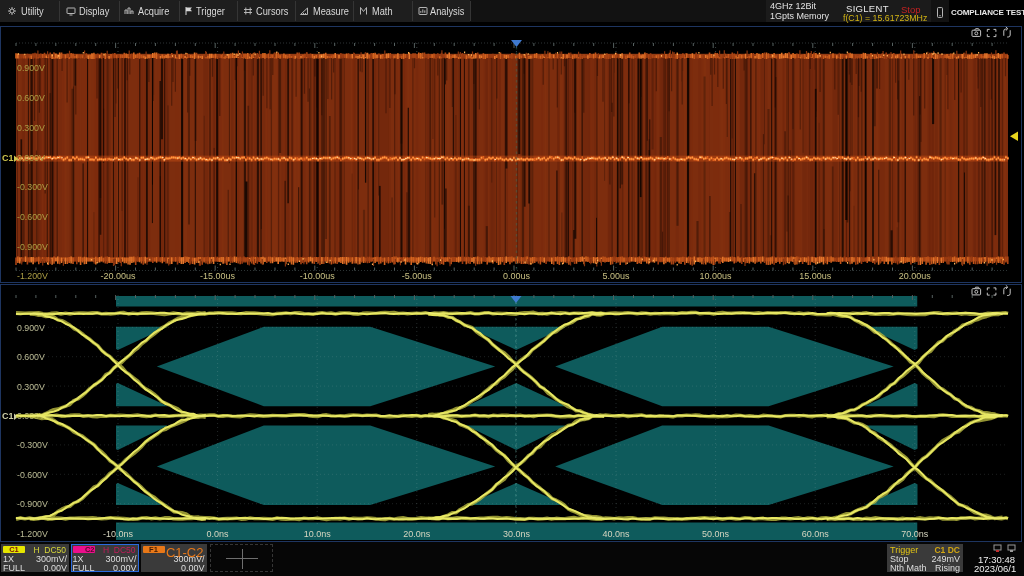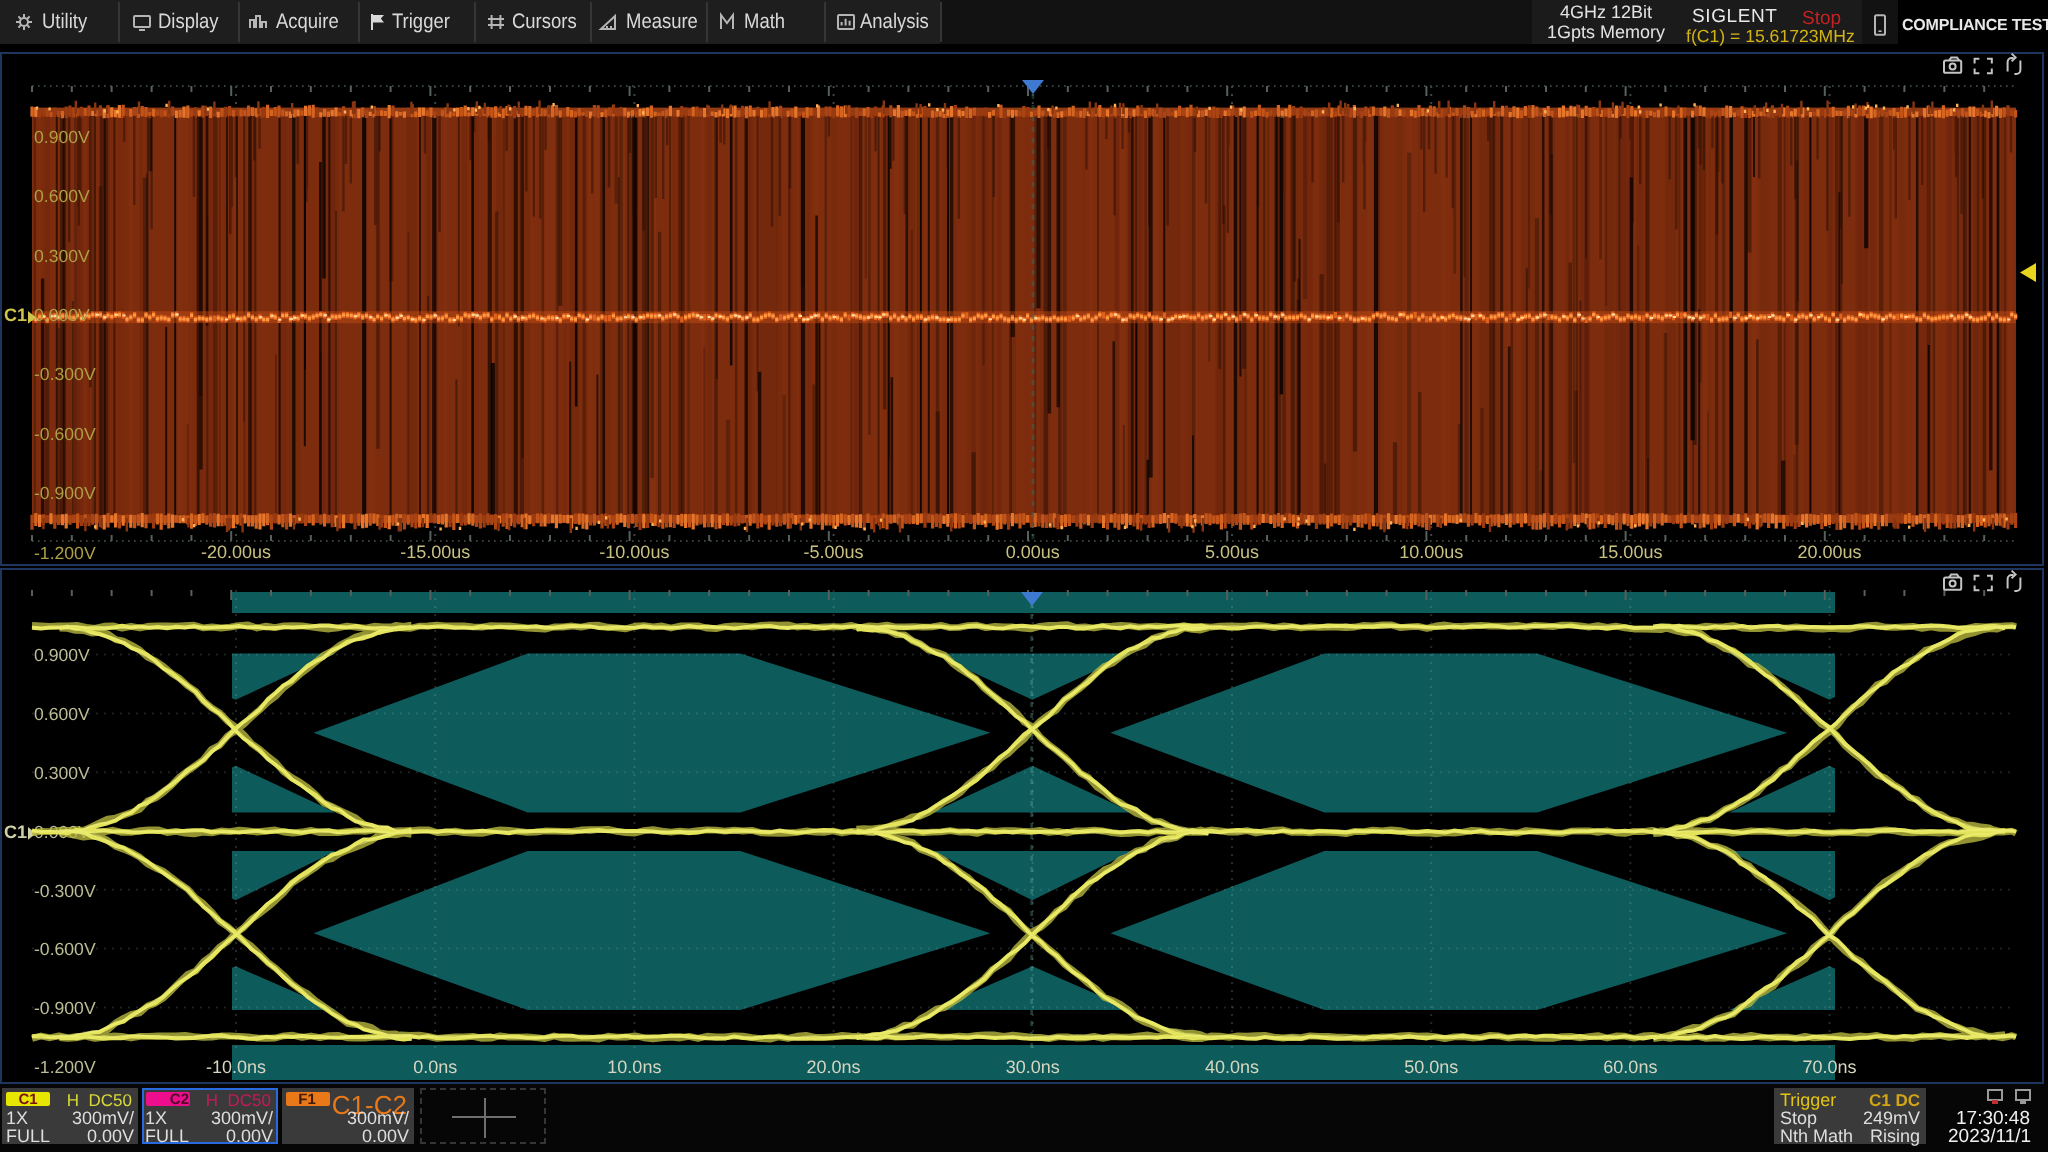--- a/index.html
+++ b/index.html
@@ -48,21 +48,21 @@
 <div style="position:absolute;left:313px;top:5px;font-size:10.5px;color:#d9d9d9;transform:scaleX(0.88);transform-origin:left center">Measure</div>
 <svg width="10" height="10" viewBox="0 0 10 10" style="position:absolute;left:359px;top:6px">
         <path d="M1.5 8.5v-7l3 4 3-4v7" fill="none" stroke="#b5b5b5"></path>
       </svg>
 <div style="position:absolute;left:372px;top:5px;font-size:10.5px;color:#d9d9d9;transform:scaleX(0.88);transform-origin:left center">Math</div>
 <svg width="10" height="10" viewBox="0 0 10 10" style="position:absolute;left:418px;top:6px">
         <rect x="1" y="1.5" width="8" height="7" rx="0.5" fill="none" stroke="#b5b5b5"></rect>
         <path d="M2.8 6.8V5M4.8 6.8V3.4M6.8 6.8V4.4" stroke="#b5b5b5"></path>
       </svg>
 <div style="position:absolute;left:430px;top:5px;font-size:10.5px;color:#d9d9d9;transform:scaleX(0.88);transform-origin:left center">Analysis</div>
-<div style="position:absolute;left:770px;top:2px;width:66px;text-align:center;font-size:9px;color:#e3e3e3;line-height:9.5px;white-space:nowrap">4GHz 12Bit<br>1Gpts Memory</div>
+<div style="position:absolute;left:770px;top:2px;width:66px;text-align:left;font-size:9px;color:#e3e3e3;line-height:9.5px;white-space:nowrap">4GHz 12Bit<br>1Gpts Memory</div>
 <div style="position:absolute;left:846px;top:3px;font-size:9.5px;font-weight:normal;color:#e8e8e8;letter-spacing:0.3px">SIGLENT</div>
 <div style="position:absolute;left:901px;top:3.5px;font-size:9.5px;color:#c42222">Stop</div>
 <div style="position:absolute;left:843px;top:12.5px;font-size:8.8px;color:#d3b414">f(C1) = 15.61723MHz</div>
 <svg width="8" height="11" viewBox="0 0 8 11" style="position:absolute;left:936px;top:7px">
         <rect x="1.5" y="0.6" width="5" height="9.8" rx="0.8" fill="none" stroke="#b5b5b5"></rect>
         <path d="M3.2 8.6h1.6" stroke="#b5b5b5" stroke-width="0.8"></path>
       </svg>
 <div style="position:absolute;left:951px;top:7.5px;font-size:8px;font-weight:bold;color:#e8e8e8;white-space:nowrap;letter-spacing:-0.1px">COMPLIANCE TEST</div>
 </div>
 <svg width="1024" height="258" viewBox="0 26 1024 258" style="position:absolute;left:0;top:26px">
@@ -360,14 +360,14 @@
         <div style="position:absolute;left:3px;top:18.5px">Nth Math</div>
         <div style="position:absolute;right:3px;top:18.5px">Rising</div>
       </div>
 <svg width="26" height="9" viewBox="0 0 26 9" style="position:absolute;left:993px;top:2px">
         <rect x="1" y="1" width="7" height="5" fill="none" stroke="#999"></rect>
         <rect x="3" y="6" width="3" height="2" fill="#c03030"></rect>
         <rect x="15" y="1" width="7" height="5" fill="none" stroke="#999"></rect>
         <rect x="17" y="6" width="3" height="2" fill="#999"></rect>
       </svg>
 <div style="position:absolute;left:978px;top:11.5px;font-size:9.5px;color:#f0f0f0">17:30:48</div>
-<div style="position:absolute;left:974px;top:21px;font-size:9.5px;color:#f0f0f0">2023/11/1</div>
+<div style="position:absolute;left:974px;top:21px;font-size:9.5px;color:#f0f0f0">2023/06/1</div>
 </div>
 </div>
 </body></html>

